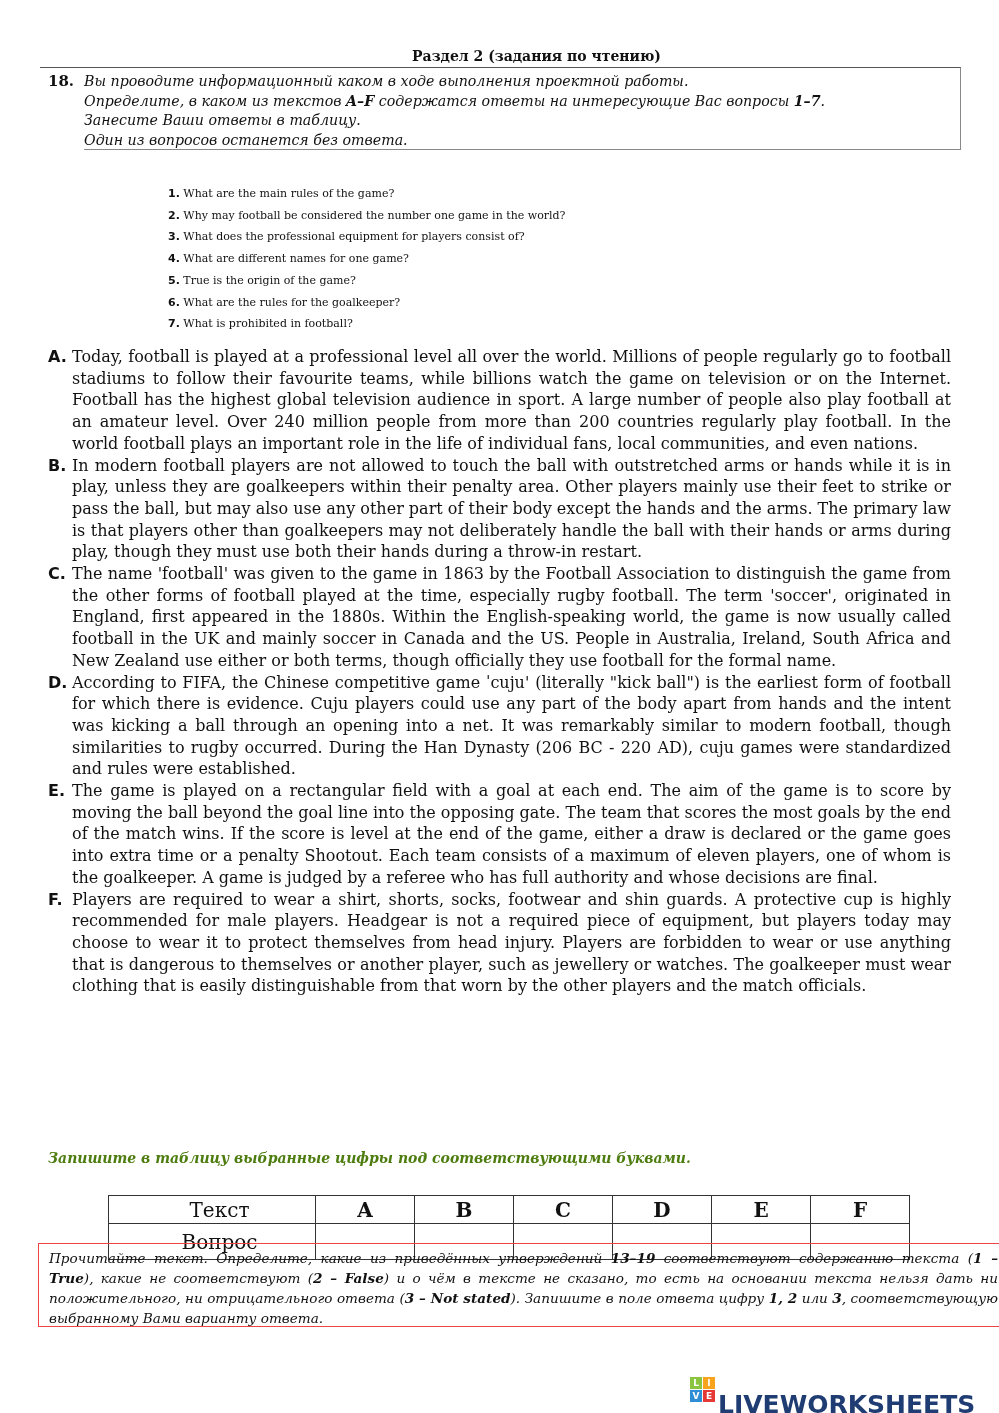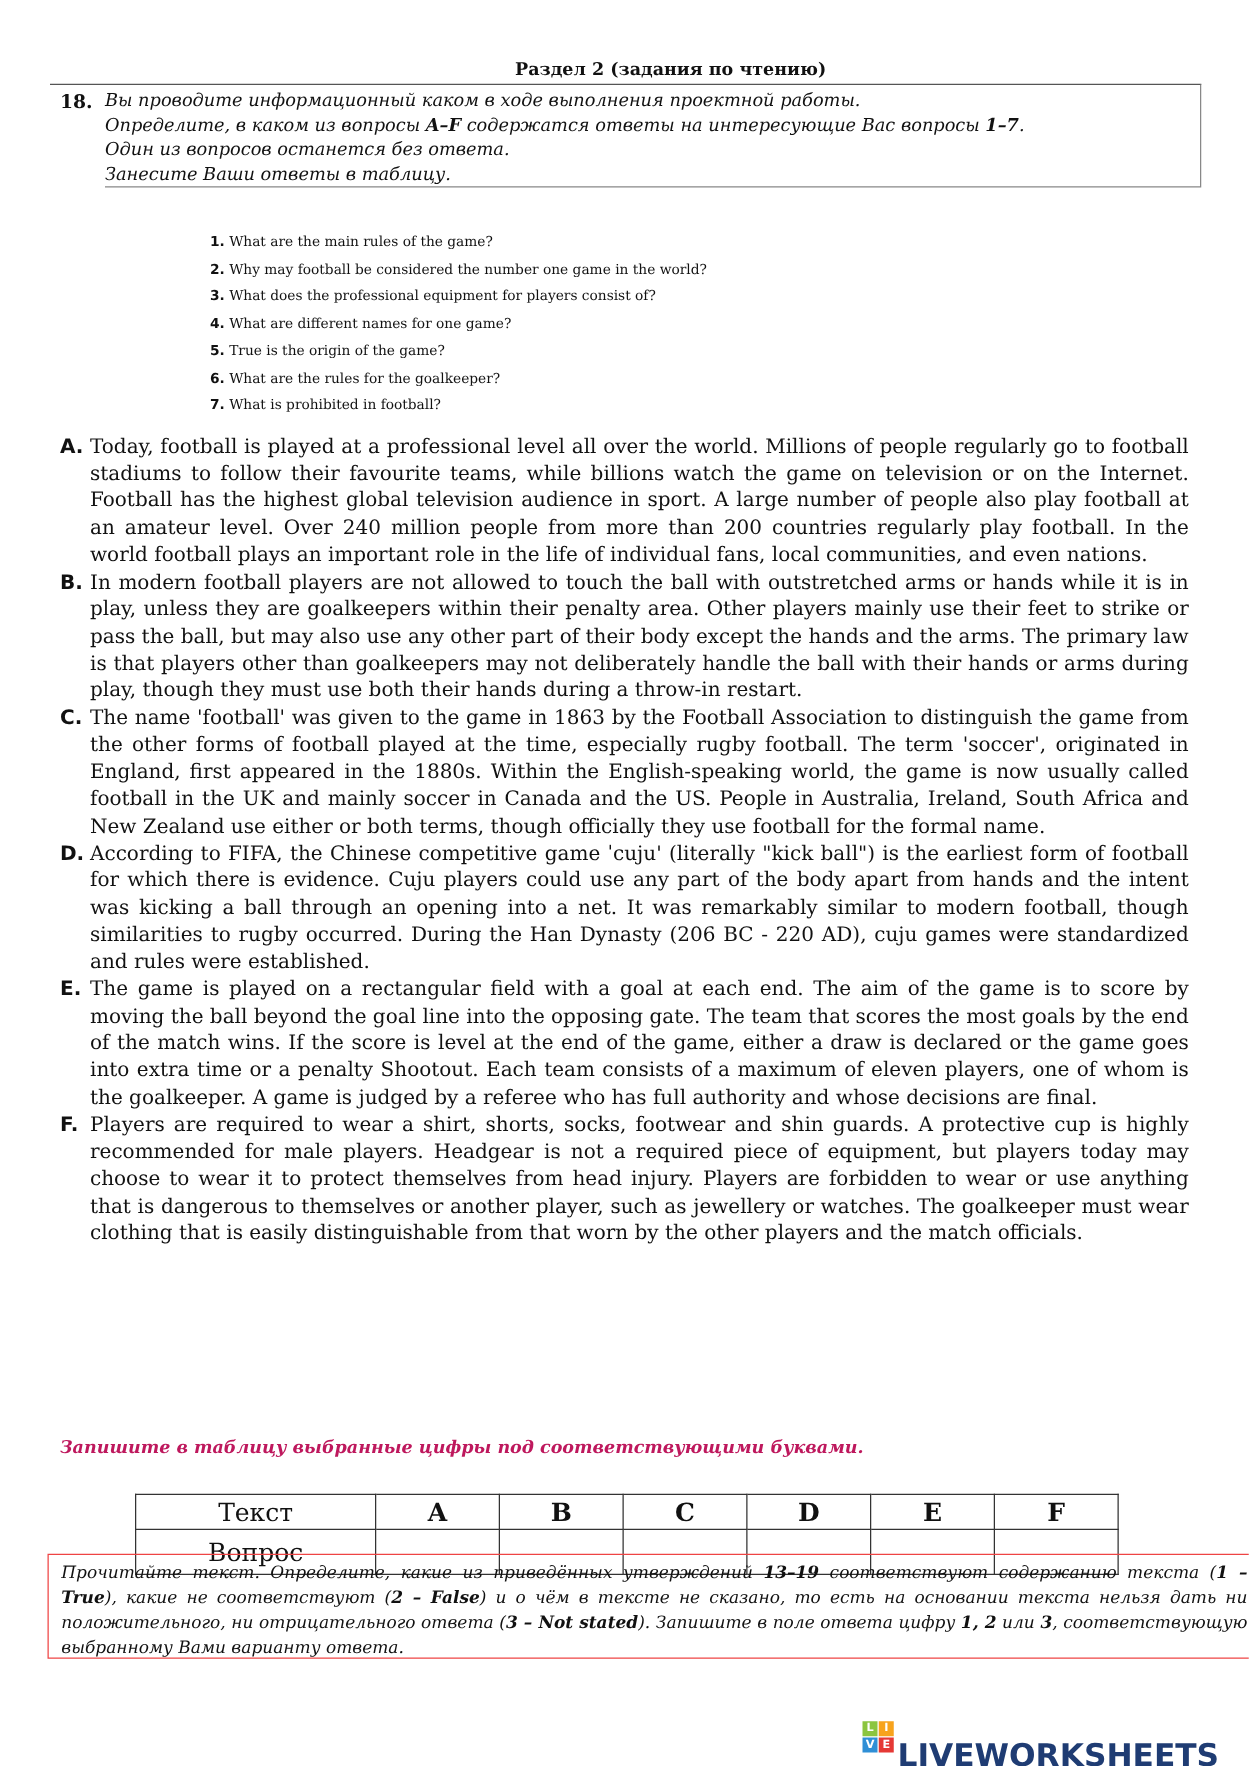--- a/index.html
+++ b/index.html
@@ -39,31 +39,31 @@
     .texts {
       position: absolute; left: 48px; top: 346px; width: 903px;
       font-size: 16px; line-height: 21.7px;
     }
     .text-block { position: relative; padding-left: 24px; text-align: justify; }
     .text-block .letter {
       position: absolute; left: 0; top: 0; font-weight: bold; font-family: "DejaVu Sans", sans-serif;
     }
     .instruction-blue {
       position: absolute; left: 48px; top: 1150px;
-      color: #be185d; font-weight: bold; font-style: italic; font-size: 14px;
+      color: #4d7c0f; font-weight: bold; font-style: italic; font-size: 14px;
     }
     table.answer {
       position: absolute; left: 108px; top: 1195px; border-collapse: collapse;
       font-size: 20px;
     }
     table.answer td {
       border: 1px solid #333; text-align: center; padding: 0; height: 27px;
     }
     table.answer tr.r2 td { height: 35px; }
-    table.answer td.label { width: 191px; font-family: "DejaVu Serif", serif; }
+    table.answer td.label { width: 191px; font-family: "DejaVu Serif", serif; padding-left: 15px; }
     table.answer td.col { width: 98px; font-weight: bold; }
     .tf-box {
       position: absolute; left: 38px; top: 1243px; width: 971px; height: 84px;
       border: 1px solid #ef4444; box-sizing: border-box;
       padding: 4px 10px; font-style: italic; font-size: 13.6px; line-height: 20px;
       text-align: justify;
     }
     .tf-box b { font-weight: bold; }
     .lw-logo {
       position: absolute; left: 690px; top: 1373px; height: 32px; display: flex; align-items: center;
@@ -77,23 +77,23 @@
 </head>
 <body>
 
 <div class="section-title">Раздел 2 (задания по чтению)</div>
 
 <div class="task-box">
   <div class="bottom-line"></div>
   <div class="task-num">18.</div>
   <div class="task-lines">
     <div>Вы проводите информационный каком в ходе выполнения проектной работы.</div>
-    <div><span>Определите, в каком из вопросы </span><b>A–F</b><span> содержатся ответы на интересующие Вас вопросы </span><b>1–7</b><span>.</span></div>
+    <div><span>Определите, в каком из текстов </span><b>A–F</b><span> содержатся ответы на интересующие Вас вопросы </span><b>1–7</b><span>.</span></div>
+    <div>Занесите Ваши ответы в таблицу.</div>
     <div>Один из вопросов останется без ответа.</div>
-    <div>Занесите Ваши ответы в таблицу.</div>
   </div>
 </div>
 
 <div class="questions">
   <div><span class="q-num">1.</span> <span>What are the main rules of the game?</span></div>
   <div><span class="q-num">2.</span> <span>Why may football be considered the number one game in the world?</span></div>
   <div><span class="q-num">3.</span> <span>What does the professional equipment for players consist of?</span></div>
   <div><span class="q-num">4.</span> <span>What are different names for one game?</span></div>
   <div><span class="q-num">5.</span> <span>True is the origin of the game?</span></div>
   <div><span class="q-num">6.</span> <span>What are the rules for the goalkeeper?</span></div>

